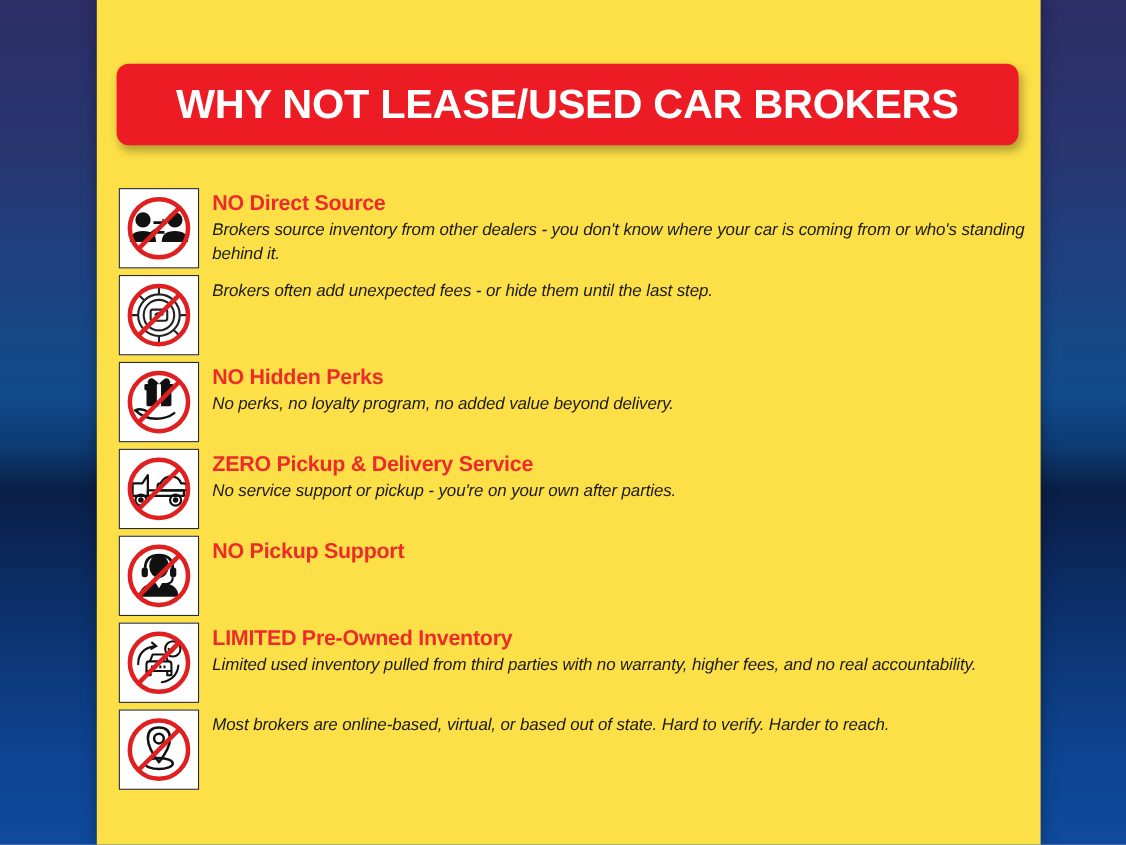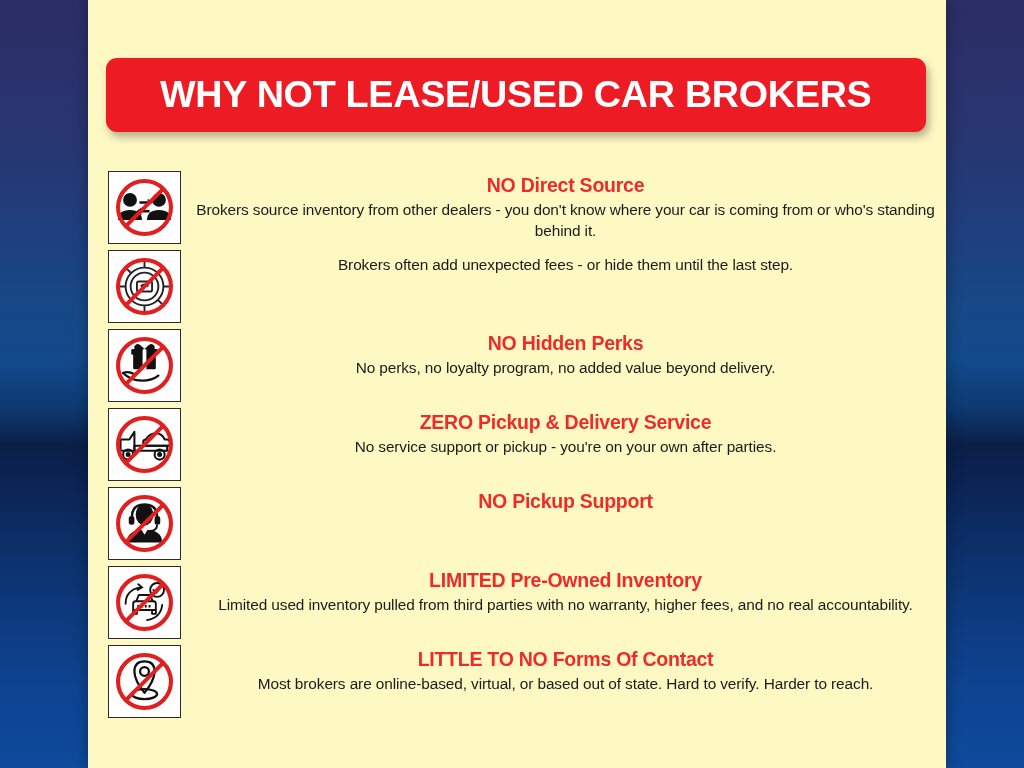--- a/index.html
+++ b/index.html
@@ -29,21 +29,21 @@
     position: relative;
   }
 
   
   #poster-card {
     position: absolute;
     left: 88px;
     top: 0;
     width: 858px;
     height: 768px;
-    background: #fef9c3;
+    background: #fde047;
     box-shadow: 0 0 14px rgba(0,0,0,0.35);
   }
 
   
   #title-banner {
     position: absolute;
     left: 18px;
     top: 58px;
     width: 820px;
     height: 74px;
@@ -92,38 +92,38 @@
     margin-top: 1px;
   }
 
   .icon-box svg { display: block; }
 
   .item-text {
     padding-left: 12px;
     padding-top: 5px;
     flex: 1 1 auto;
     min-width: 0;
-    text-align: center;
   }
 
   .item-title {
     color: #EE2B2B;
     font-size: 19.5px;
     font-weight: bold;
     line-height: 1.08;
     letter-spacing: -0.25px;
     margin-bottom: 3px;
     white-space: nowrap;
   }
 
   .item-desc {
     color: #1b1b1b;
     font-size: 15.4px;
     line-height: 1.38;
     letter-spacing: -0.1px;
+    font-style: italic;
   }
 </style>
 </head>
 <body>
 
 <div id="poster-card">
 
   <div id="title-banner">
     <div id="title-text">WHY NOT LEASE/USED CAR BROKERS</div>
   </div>
@@ -275,19 +275,18 @@
           <g fill="none" stroke="#111" stroke-width="3.6" stroke-linejoin="round">
             <path d="M50 18 q-16 0 -16 16 q0 14 16 34 q16 -20 16 -34 q0 -16 -16 -16 z"></path>
             <circle cx="50" cy="34" r="7"></circle>
             <ellipse cx="50" cy="70" rx="20" ry="8"></ellipse>
           </g>
           <circle cx="50" cy="50" r="42" fill="none" stroke="#E02020" stroke-width="6.5"></circle>
           <line x1="20" y1="80" x2="80" y2="20" stroke="#E02020" stroke-width="6.5"></line>
         </svg>
       </div>
       <div class="item-text">
-        <div class="item-title">LITTLE TO NO Forms Of Contact</div>
         <div class="item-desc">Most brokers are online-based, virtual, or based out of state. Hard to verify. Harder to reach.</div>
       </div>
     </div>
 
   </div>
 </div>
 
 </body></html>

